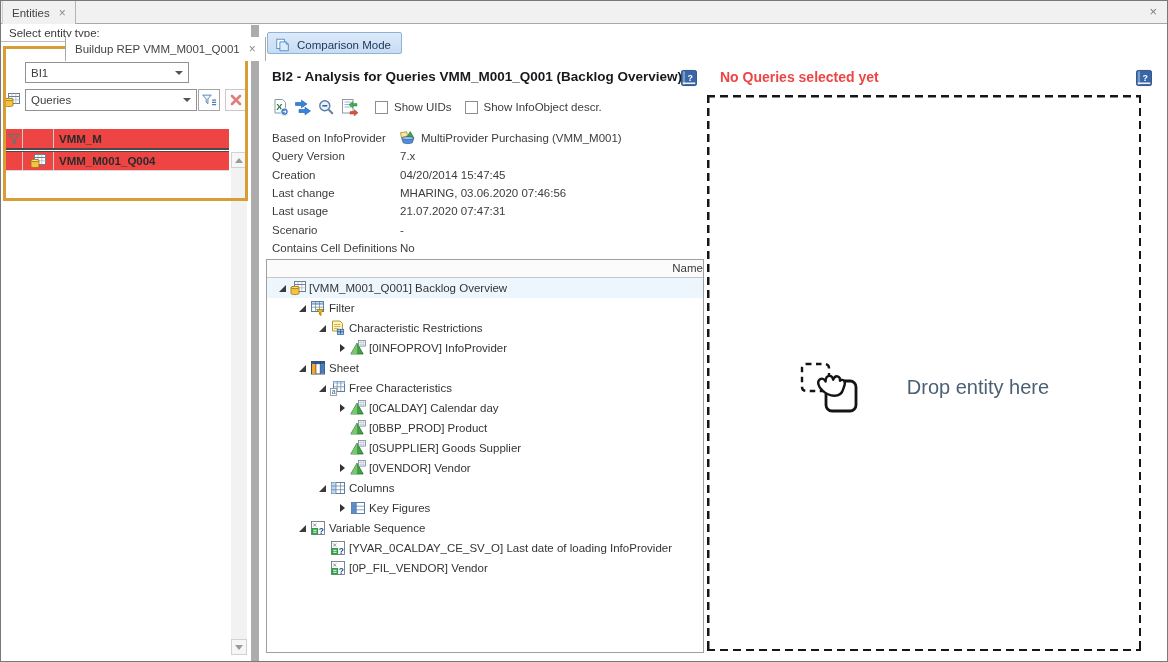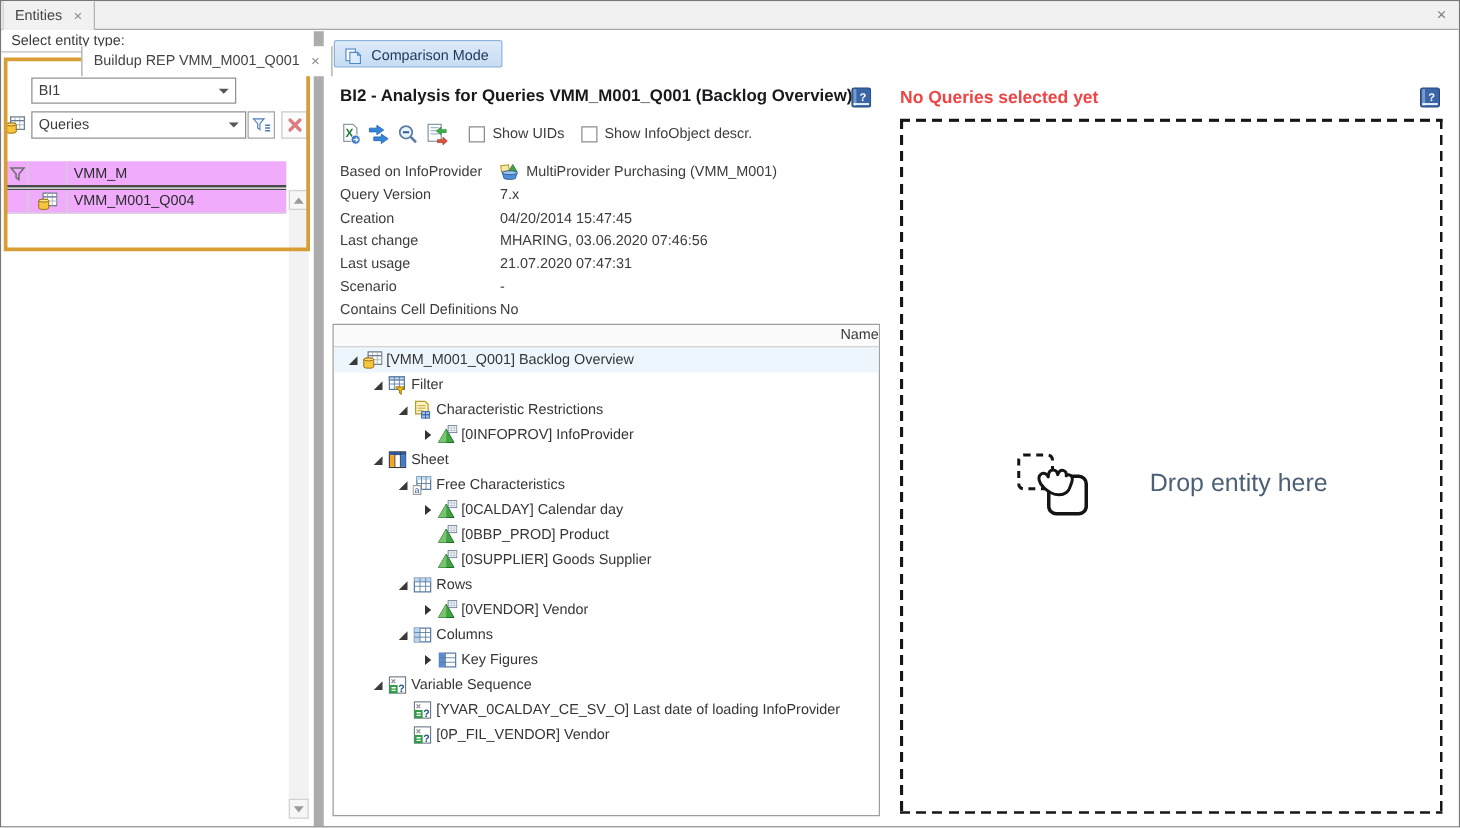--- a/index.html
+++ b/index.html
@@ -24,21 +24,21 @@
   .ddl .caret{margin-left:auto;width:0;height:0;border-left:4px solid transparent;border-right:4px solid transparent;border-top:4px solid #555;}
   #dd-system{left:24px;top:37px;width:164px;}
   #dd-type{left:24px;top:64px;width:172px;height:22px;}
   .sidebtn{position:absolute;top:64px;height:22px;width:22px;background:#fff;border:1px solid #a5a5a5;display:flex;align-items:center;justify-content:center;}
   #btn-filter{left:197px;}
   #btn-clearfilter{left:224px;width:21px;border-color:#c9c9c9;background:#fbfbfb;}
   .typeicon{position:absolute;left:3px;top:67px;width:16px;height:16px;}
 
   
   .qgrid{position:absolute;left:4px;top:104px;width:224px;}
-  .grow{display:flex;height:19px;align-items:flex-start;border-bottom:1px solid #d8d8d8;background:#f0abfc;}
+  .grow{display:flex;height:19px;align-items:flex-start;border-bottom:1px solid #d8d8d8;background:#ef4444;font-weight:bold;}
   .grow.filterrow{border-bottom:none;}
   .gc1{width:18px;height:100%;border-right:1px solid #cfcfcf;display:flex;align-items:center;justify-content:center;flex:none;}
   .gc2{width:31px;height:100%;border-right:1px solid #cfcfcf;display:flex;align-items:center;justify-content:center;flex:none;}
   .gc3{flex:1;height:100%;display:flex;align-items:center;padding-left:5px;color:#2b2b2b;}
   .dblline{height:4px;border-top:2px solid #4a4a4a;border-bottom:1px solid #4a4a4a;}
   .grow.sel .gc3{background:#2f66c4;color:#fff;}
   .rowptr{width:0;height:0;border-left:5px solid #2e2e2e;border-top:4px solid transparent;border-bottom:4px solid transparent;}
 
   
   .vscroll{position:absolute;left:230px;top:127px;bottom:6px;width:16px;background:#f2f2f2;z-index:3;}
@@ -79,21 +79,21 @@
   .exp.closed::before{content:'';width:0;height:0;border-left:5px solid #333;border-top:4px solid transparent;border-bottom:4px solid transparent;}
   .ic{width:16px;height:16px;display:inline-flex;flex:none;}
   .ic svg{width:16px;height:16px;}
   .tbtn svg{width:18px;height:18px;}
   .ic18 svg{width:18px;height:18px;}
   .trow .ic{margin:0 3px 0 1px;}
   .tlabel{color:#353535;}
 
   
   .rp-title{position:absolute;left:461px;top:44px;font-size:14px;font-weight:bold;color:#ef4444;}
-  .dropzone{position:absolute;left:461px;top:70px;width:434px;height:556px;
+  .dropzone{position:absolute;left:448px;top:70px;width:434px;height:556px;
     background:
       repeating-linear-gradient(90deg,#161616 0 8px,transparent 8px 13px) left top/100% 2.5px no-repeat,
       repeating-linear-gradient(90deg,#161616 0 8px,transparent 8px 13px) left bottom/100% 2.5px no-repeat,
       repeating-linear-gradient(180deg,#161616 0 8px,transparent 8px 13px) left top/2.5px 100% no-repeat,
       repeating-linear-gradient(180deg,#161616 0 8px,transparent 8px 13px) right top/2.5px 100% no-repeat; text-align: right;}
   .dropinner{position:absolute;left:0;right:0;top:262px;display:flex;align-items:center;justify-content:center;gap:44px;}
   .droptext{font-size:20px;color:#4c6075;}
   .draghand svg{width:64px;height:58px;}
 </style>
 </head>
@@ -422,31 +422,20 @@
             <span class="exp none"></span>
             <span class="ic">
               <svg viewBox="0 0 16 16">
                 <path d="M7 3.2L13.2 14H0.8z" fill="#41a344" stroke="#20702a" stroke-width="0.8"></path>
                 <path d="M7 3.2V14H0.8z" fill="#79c46f"></path>
                 <rect x="8.5" y="0.5" width="7" height="5.6" fill="#fff" stroke="#60748a" stroke-width="0.7"></rect>
                 <path d="M8.5 2.4h7M8.5 4.3h7M11 0.5v5.6M13.3 0.5v5.6" stroke="#9fb0c0" stroke-width="0.5"></path>
               </svg>
             </span>
             <span class="tlabel">[0SUPPLIER] Goods Supplier</span>
-          </div>
-          <div class="trow" style="padding-left: 48px;">
-            <span class="exp open"></span>
-            <span class="ic">
-              <svg viewBox="0 0 16 16">
-                <rect x="1.5" y="2.5" width="13" height="11" fill="#fff" stroke="#5b7ca3"></rect>
-                <rect x="1.5" y="2.5" width="13" height="3" fill="#bcd6ee"></rect>
-                <path d="M1.5 5.5h13M1.5 9h13M6 2.5v11M10.5 2.5v11" stroke="#5b7ca3" stroke-width="0.7"></path>
-              </svg>
-            </span>
-            <span class="tlabel">Rows</span>
           </div>
           <div class="trow" style="padding-left: 68px;">
             <span class="exp closed"></span>
             <span class="ic">
               <svg viewBox="0 0 16 16">
                 <path d="M7 3.2L13.2 14H0.8z" fill="#41a344" stroke="#20702a" stroke-width="0.8"></path>
                 <path d="M7 3.2V14H0.8z" fill="#79c46f"></path>
                 <rect x="8.5" y="0.5" width="7" height="5.6" fill="#fff" stroke="#60748a" stroke-width="0.7"></rect>
                 <path d="M8.5 2.4h7M8.5 4.3h7M11 0.5v5.6M13.3 0.5v5.6" stroke="#9fb0c0" stroke-width="0.5"></path>
               </svg>

